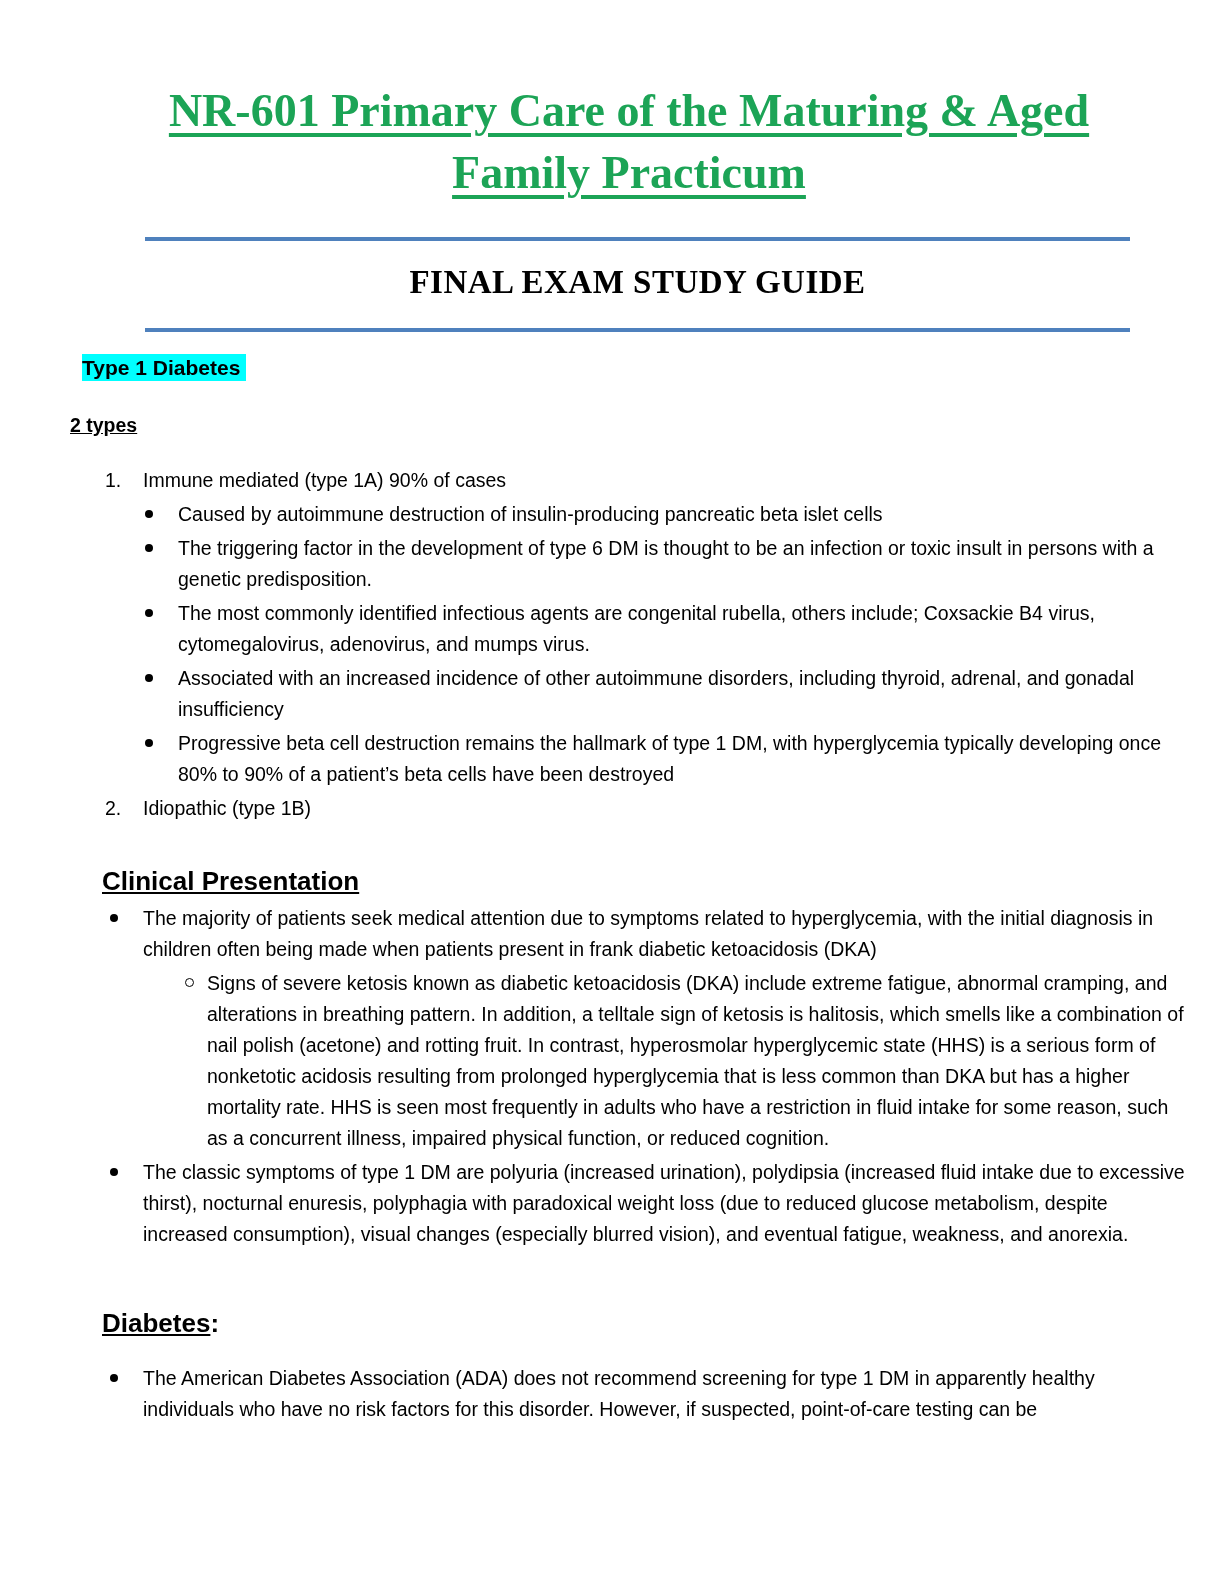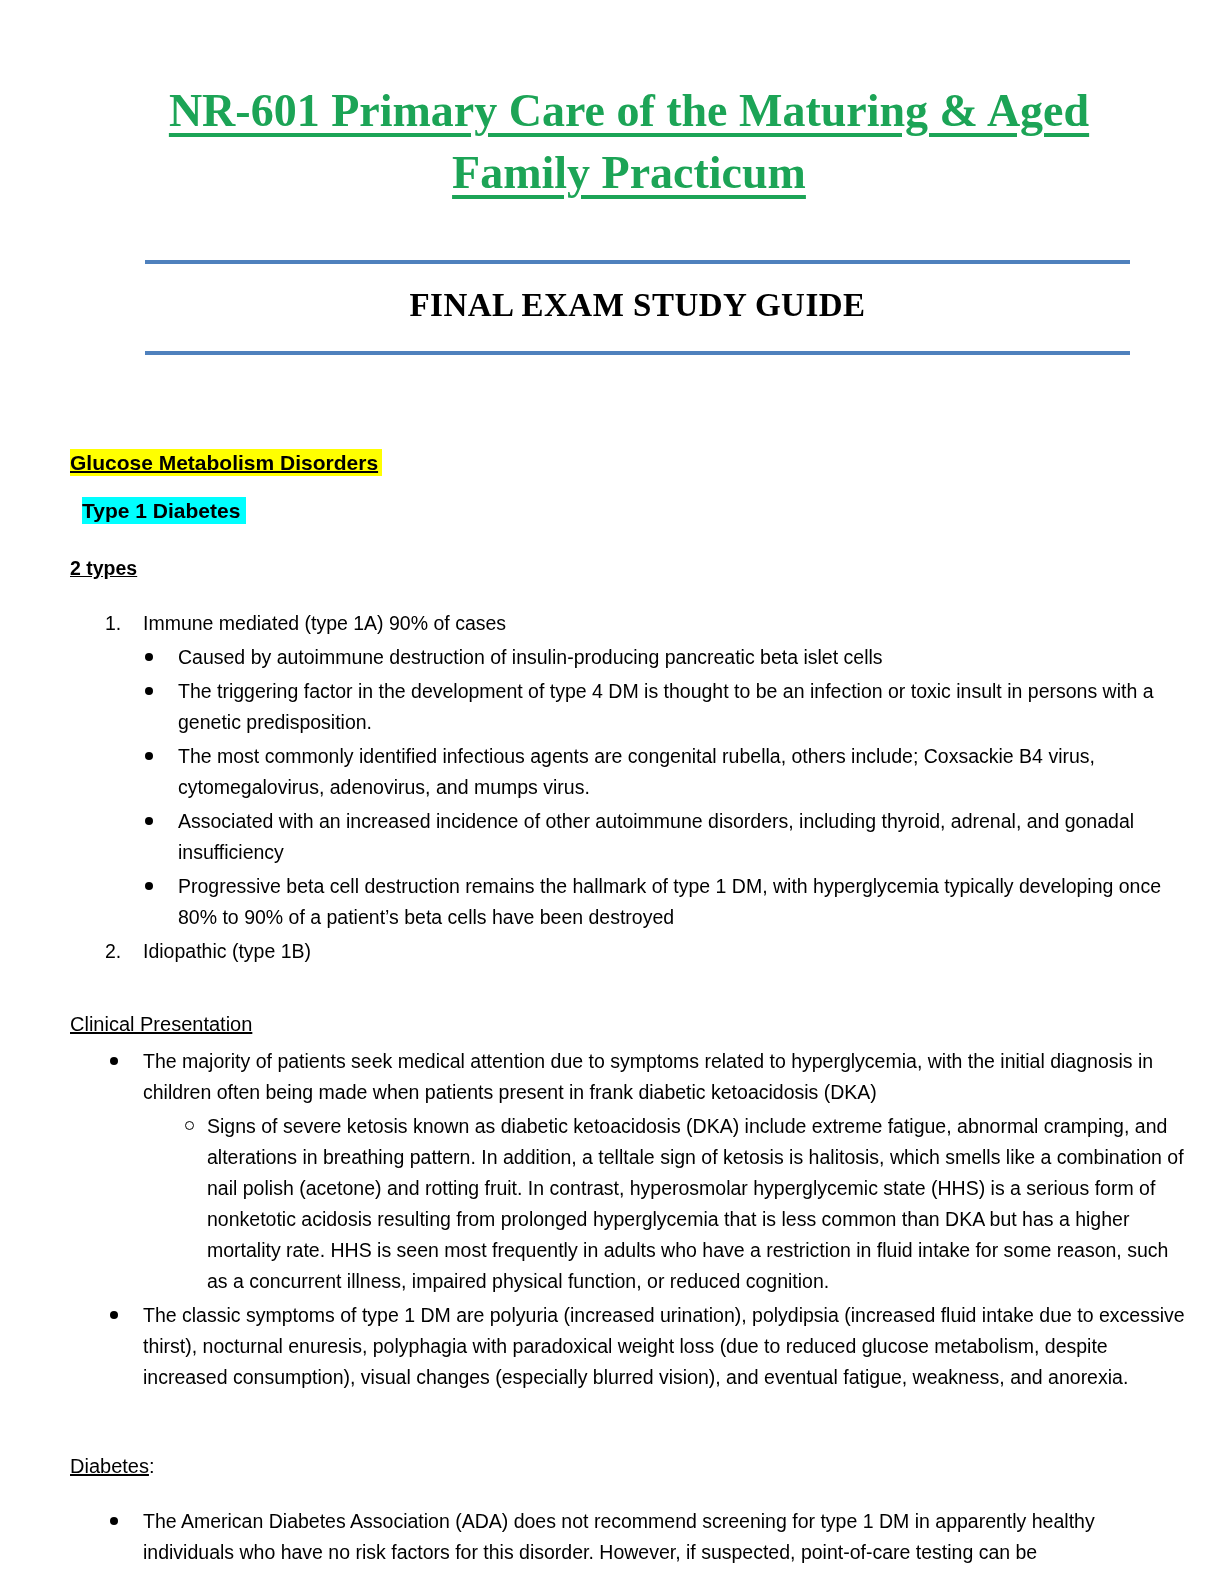--- a/index.html
+++ b/index.html
@@ -34,21 +34,21 @@
     color: var(--title-green);
   }
   .doc-title .tline {
     text-decoration: underline;
     text-decoration-thickness: 4px;
     text-underline-offset: 7px;
   }
 
   
   .subtitle-wrap {
-    margin: 56px 58px 0 75px;
+    margin: 33px 58px 0 75px;
     border-top: 4px solid var(--divider-blue);
     border-bottom: 4px solid var(--divider-blue);
     padding: 23px 0 27px 0;
   }
   .doc-subtitle {
     text-align: center;
     font-family: "Liberation Serif", serif;
     font-weight: bold;
     font-size: 33px;
     letter-spacing: 0.5px;
@@ -98,45 +98,43 @@
   }
   .ring {
     width: 9px; height: 9px;
     border: 1.5px solid #000; border-radius: 50%;
     background: transparent;
     margin-top: 10px;
   }
 
   .clinical-heading, .screening-heading {
     margin-top: 42px;
-    font-size: 20px;
-    font-weight: normal;
+    font-size: 26px;
+    font-weight: bold;
+    margin-left: 32px;
   }
   .clinical-heading .u, .screening-heading .u { text-decoration: underline; }
   .screening-heading { margin-top: 58px; }
   .clinical-list { margin-top: 6px; }
   .screening-list { margin-top: 24px; }
 </style>
 </head>
 <body>
 
 <div class="page">
 
   <h1 class="doc-title">
     <span class="tline">NR-601 Primary Care of the Maturing &amp; Aged</span><br>
     <span class="tline">Family Practicum</span>
   </h1>
 
   <div class="subtitle-wrap">
     <h2 class="doc-subtitle">FINAL EXAM STUDY GUIDE</h2>
   </div>
 
-  <div class="sec-heading">
-    <span class="hl-yellow">Glucose Metabolism Disorders</span>
-  </div>
 
   <div class="sec-subheading">
     <span class="hl-cyan">Type 1 Diabetes</span>
   </div>
 
   <div class="minor-heading body-text">
     <span class="u">2 types</span>
   </div>
 
   <div class="list-block body-text">
@@ -149,21 +147,21 @@
     <div class="bullet-item lvl1">
       <span class="glyph-box">
           <span class="dot"></span>
         </span>
       <span class="bullet-text">Caused by autoimmune destruction of insulin-producing pancreatic beta islet cells</span>
     </div>
     <div class="bullet-item lvl1">
       <span class="glyph-box">
           <span class="dot"></span>
         </span>
-      <span class="bullet-text">The triggering factor in the development of type 4 DM is thought to be an infection or toxic insult in persons with a genetic predisposition.</span>
+      <span class="bullet-text">The triggering factor in the development of type 6 DM is thought to be an infection or toxic insult in persons with a genetic predisposition.</span>
     </div>
     <div class="bullet-item lvl1">
       <span class="glyph-box">
           <span class="dot"></span>
         </span>
       <span class="bullet-text">The most commonly identified infectious agents are congenital rubella, others include; Coxsackie B4 virus, cytomegalovirus, adenovirus, and mumps virus.</span>
     </div>
     <div class="bullet-item lvl1">
       <span class="glyph-box">
           <span class="dot"></span>

